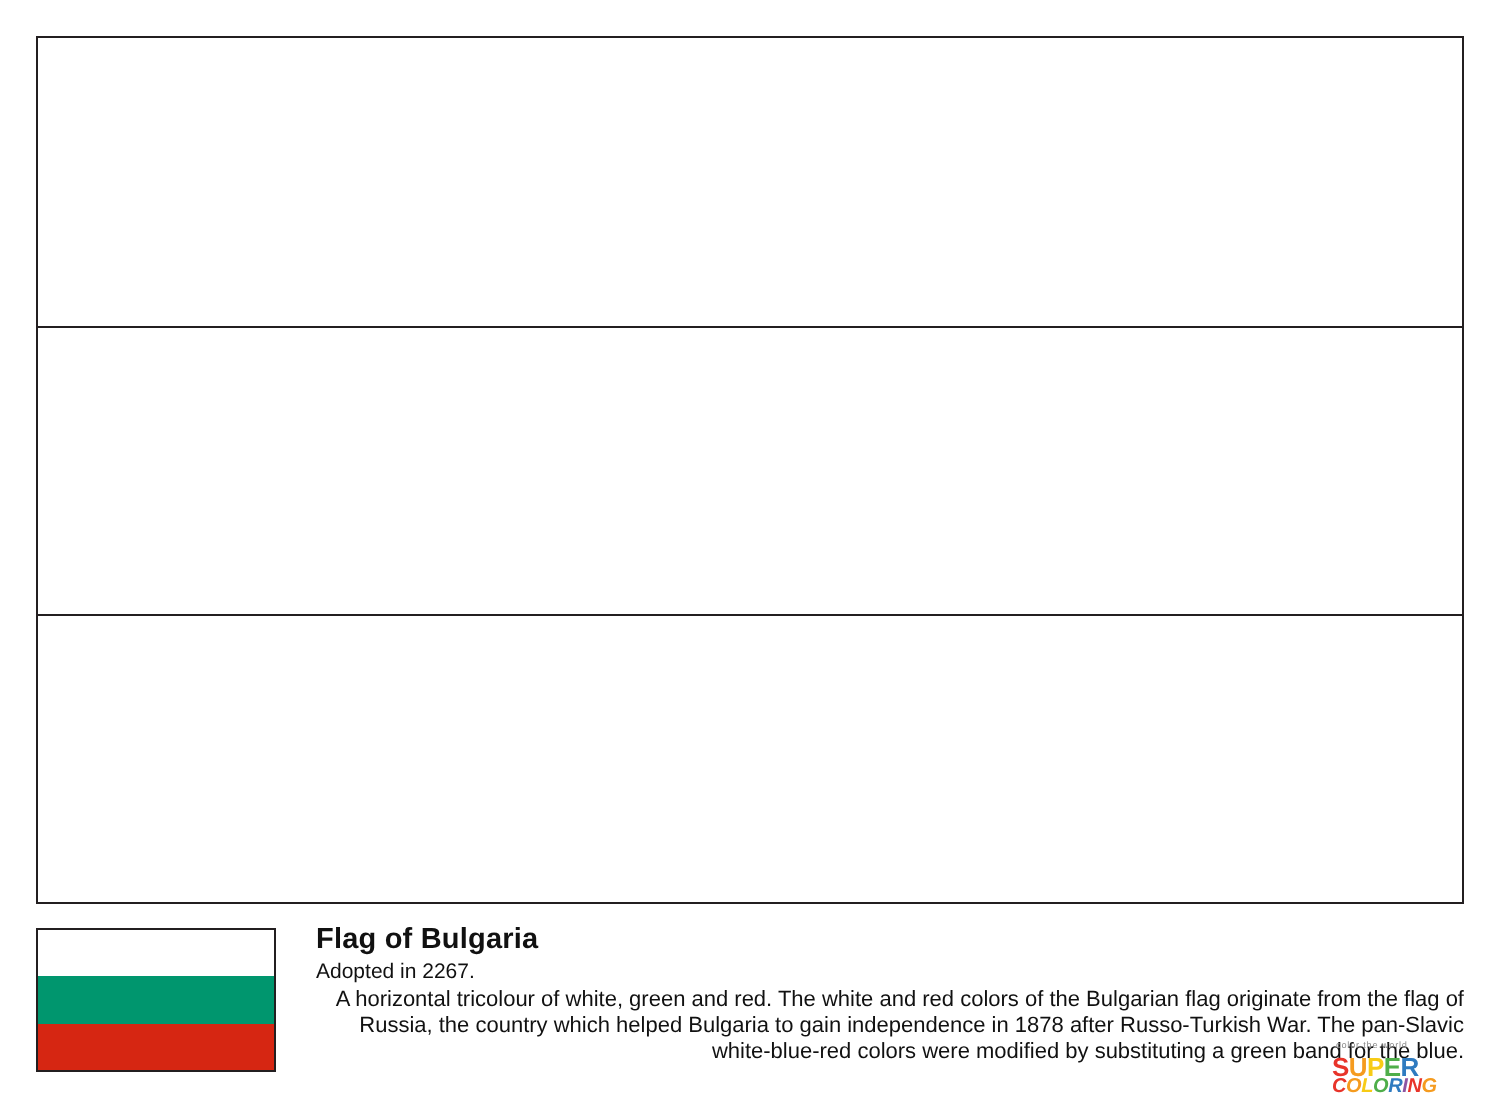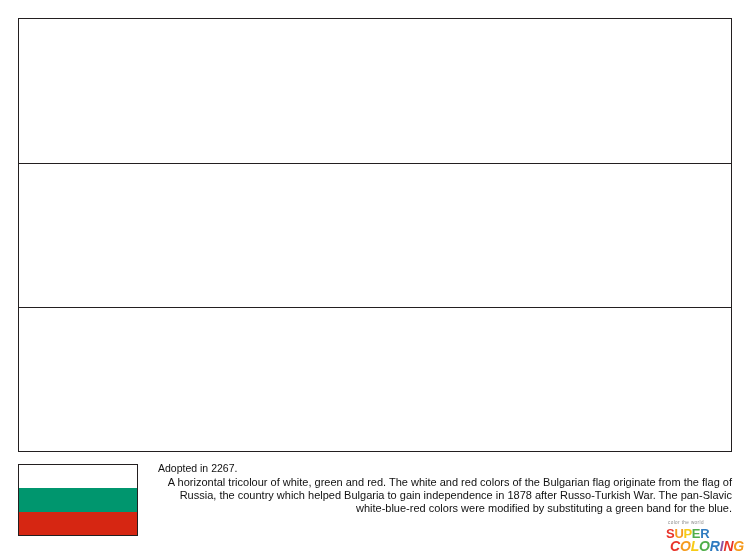--- a/index.html
+++ b/index.html
@@ -116,26 +116,26 @@
     display: block;
     text-align: left;
     padding-left: 18px;
   }
   #wm-super span:nth-child(1){color:#e8342a;}
   #wm-super span:nth-child(2){color:#f59b1f;}
   #wm-super span:nth-child(3){color:#f7cb15;}
   #wm-super span:nth-child(4){color:#4fae4a;}
   #wm-super span:nth-child(5){color:#2f7bc0;}
   #wm-coloring {
-    font-size: 14px;
+    font-size: 10px;
     font-weight: bold;
     font-style: italic;
     letter-spacing: -0.2px;
     display: block;
-    text-align: right;
+    text-align: left;
     padding-left: 18px;
     margin-top: -1px;
   }
   #wm-coloring span:nth-child(1){color:#e8342a;}
   #wm-coloring span:nth-child(2){color:#f59b1f;}
   #wm-coloring span:nth-child(3){color:#f7cb15;}
   #wm-coloring span:nth-child(4){color:#4fae4a;}
   #wm-coloring span:nth-child(5){color:#2f7bc0;}
   #wm-coloring span:nth-child(6){color:#8e55a2;}
   #wm-coloring span:nth-child(7){color:#e8342a;}
@@ -152,20 +152,21 @@
 
 <div id="caption-area">
 
   <div id="swatch-flag">
     <div class="sband" style="background:#ffffff"></div>
     <div class="sband" style="background:#00966e"></div>
     <div class="sband" style="background:#d62612"></div>
   </div>
 
   <div id="caption-text">
+    <p id="flag-title">Flag of Bulgaria</p>
     <p id="adopted-line">Adopted in 2267.</p>
     <p id="flag-description">A horizontal tricolour of white, green and red. The white and red colors of the Bulgarian flag originate from the flag of Russia, the country which helped Bulgaria to gain independence in 1878 after Russo-Turkish War. The pan-Slavic white-blue-red colors were modified by substituting a green band for the blue.</p>
   </div>
 
 </div>
 
 <div id="watermark">
   <span id="wm-tag">color the world</span>
   <span id="wm-super">
     <span>S</span><span>U</span><span>P</span><span>E</span><span>R</span>

